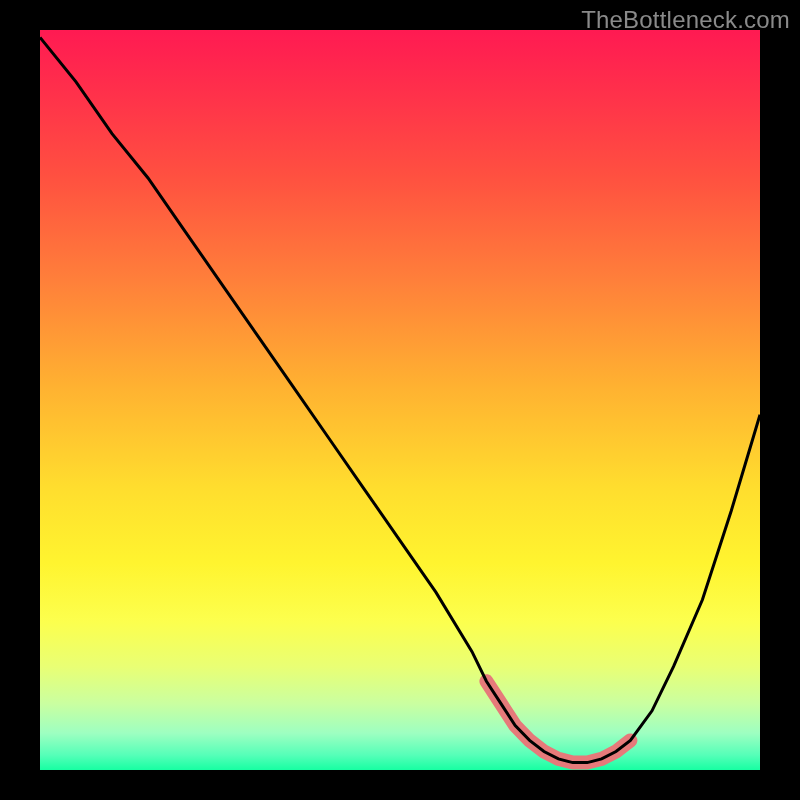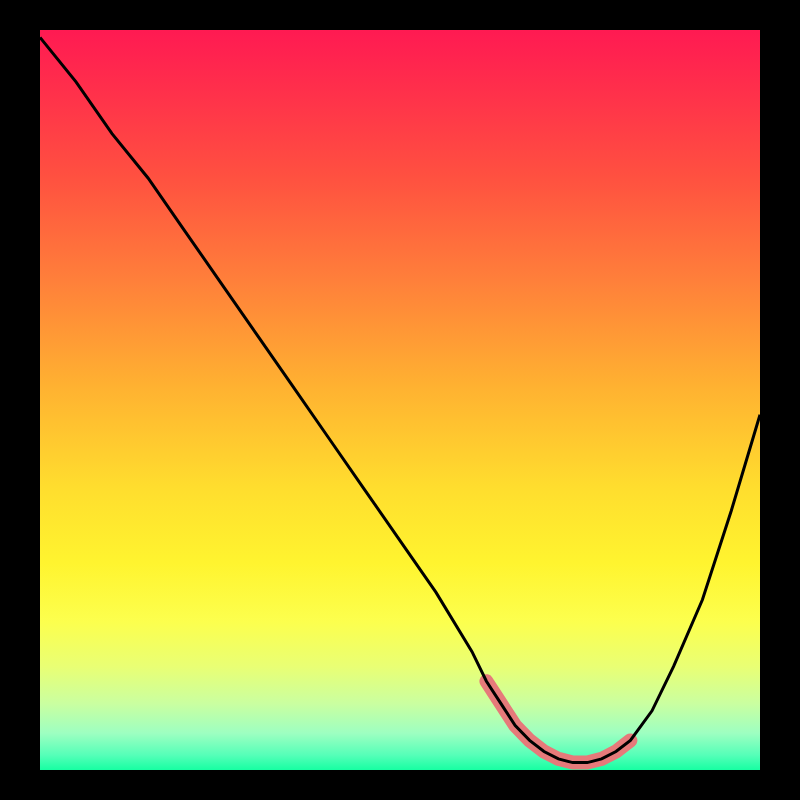--- a/index.html
+++ b/index.html
@@ -73,20 +73,21 @@
     fill: none;
     stroke: #E67A7A;
     stroke-width: 14;
     stroke-linecap: round;
   }
 </style>
 </head>
 <body>
 
 <div class="canvas">
+  <div class="watermark">TheBottleneck.com</div>
 
   <div class="plot-frame">
     <div class="gradient-bg"></div>
 
     <svg class="curve" viewBox="0 0 720 740" preserveAspectRatio="none">
       <path class="highlight-band" d="M446.4 651.2 L460.8 673.4 L475.2 695.6 L489.6 710.4 L504.0 721.5 L518.4 728.9 L532.8 732.6 L547.2 732.6 L561.6 728.9 L576.0 721.5 L590.4 710.4"></path>
       <path class="main-line" d="M0.0 7.4 L36.0 51.8 L72.0 103.6 L108.0 148.0 L144.0 199.8 L180.0 251.6 L216.0 303.4 L252.0 355.2 L288.0 407.0 L324.0 458.8 L360.0 510.6 L396.0 562.4 L432.0 621.6 L446.4 651.2 L460.8 673.4 L475.2 695.6 L489.6 710.4 L504.0 721.5 L518.4 728.9 L532.8 732.6 L547.2 732.6 L561.6 728.9 L576.0 721.5 L590.4 710.4 L612.0 680.8 L633.6 636.4 L662.4 569.8 L691.2 481.0 L720.0 384.8"></path>
     </svg>
   </div>
 </div>

